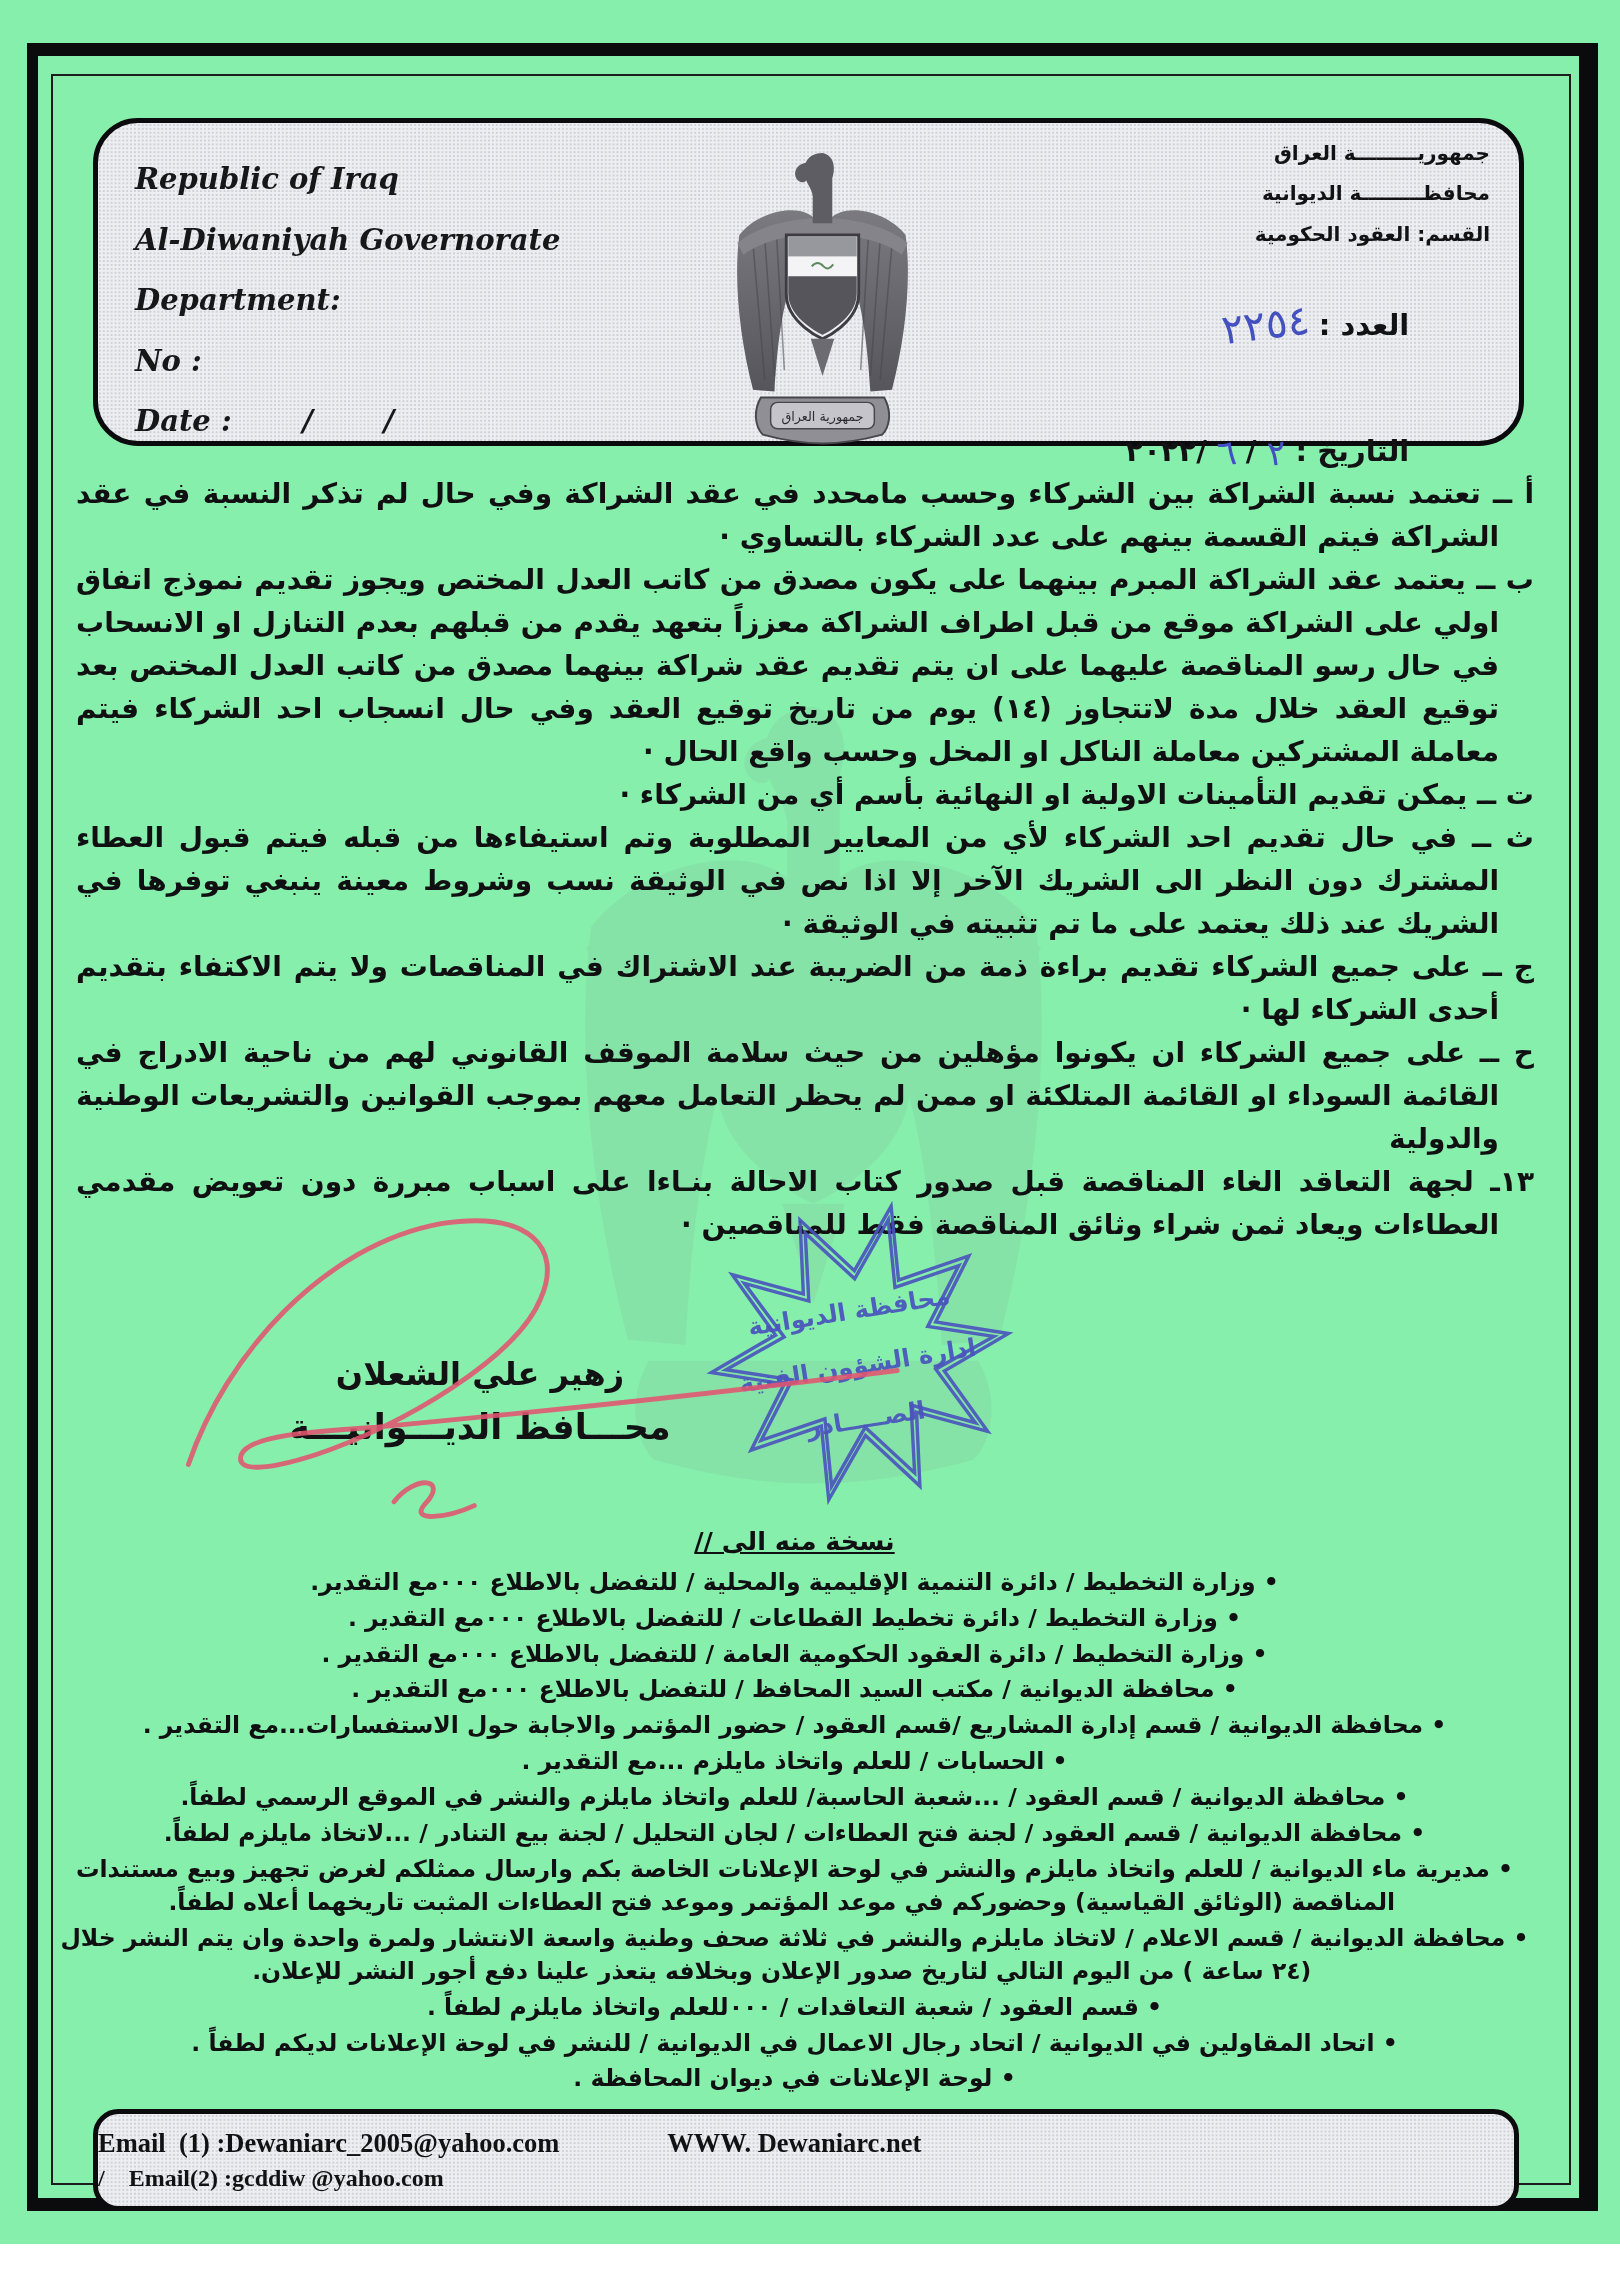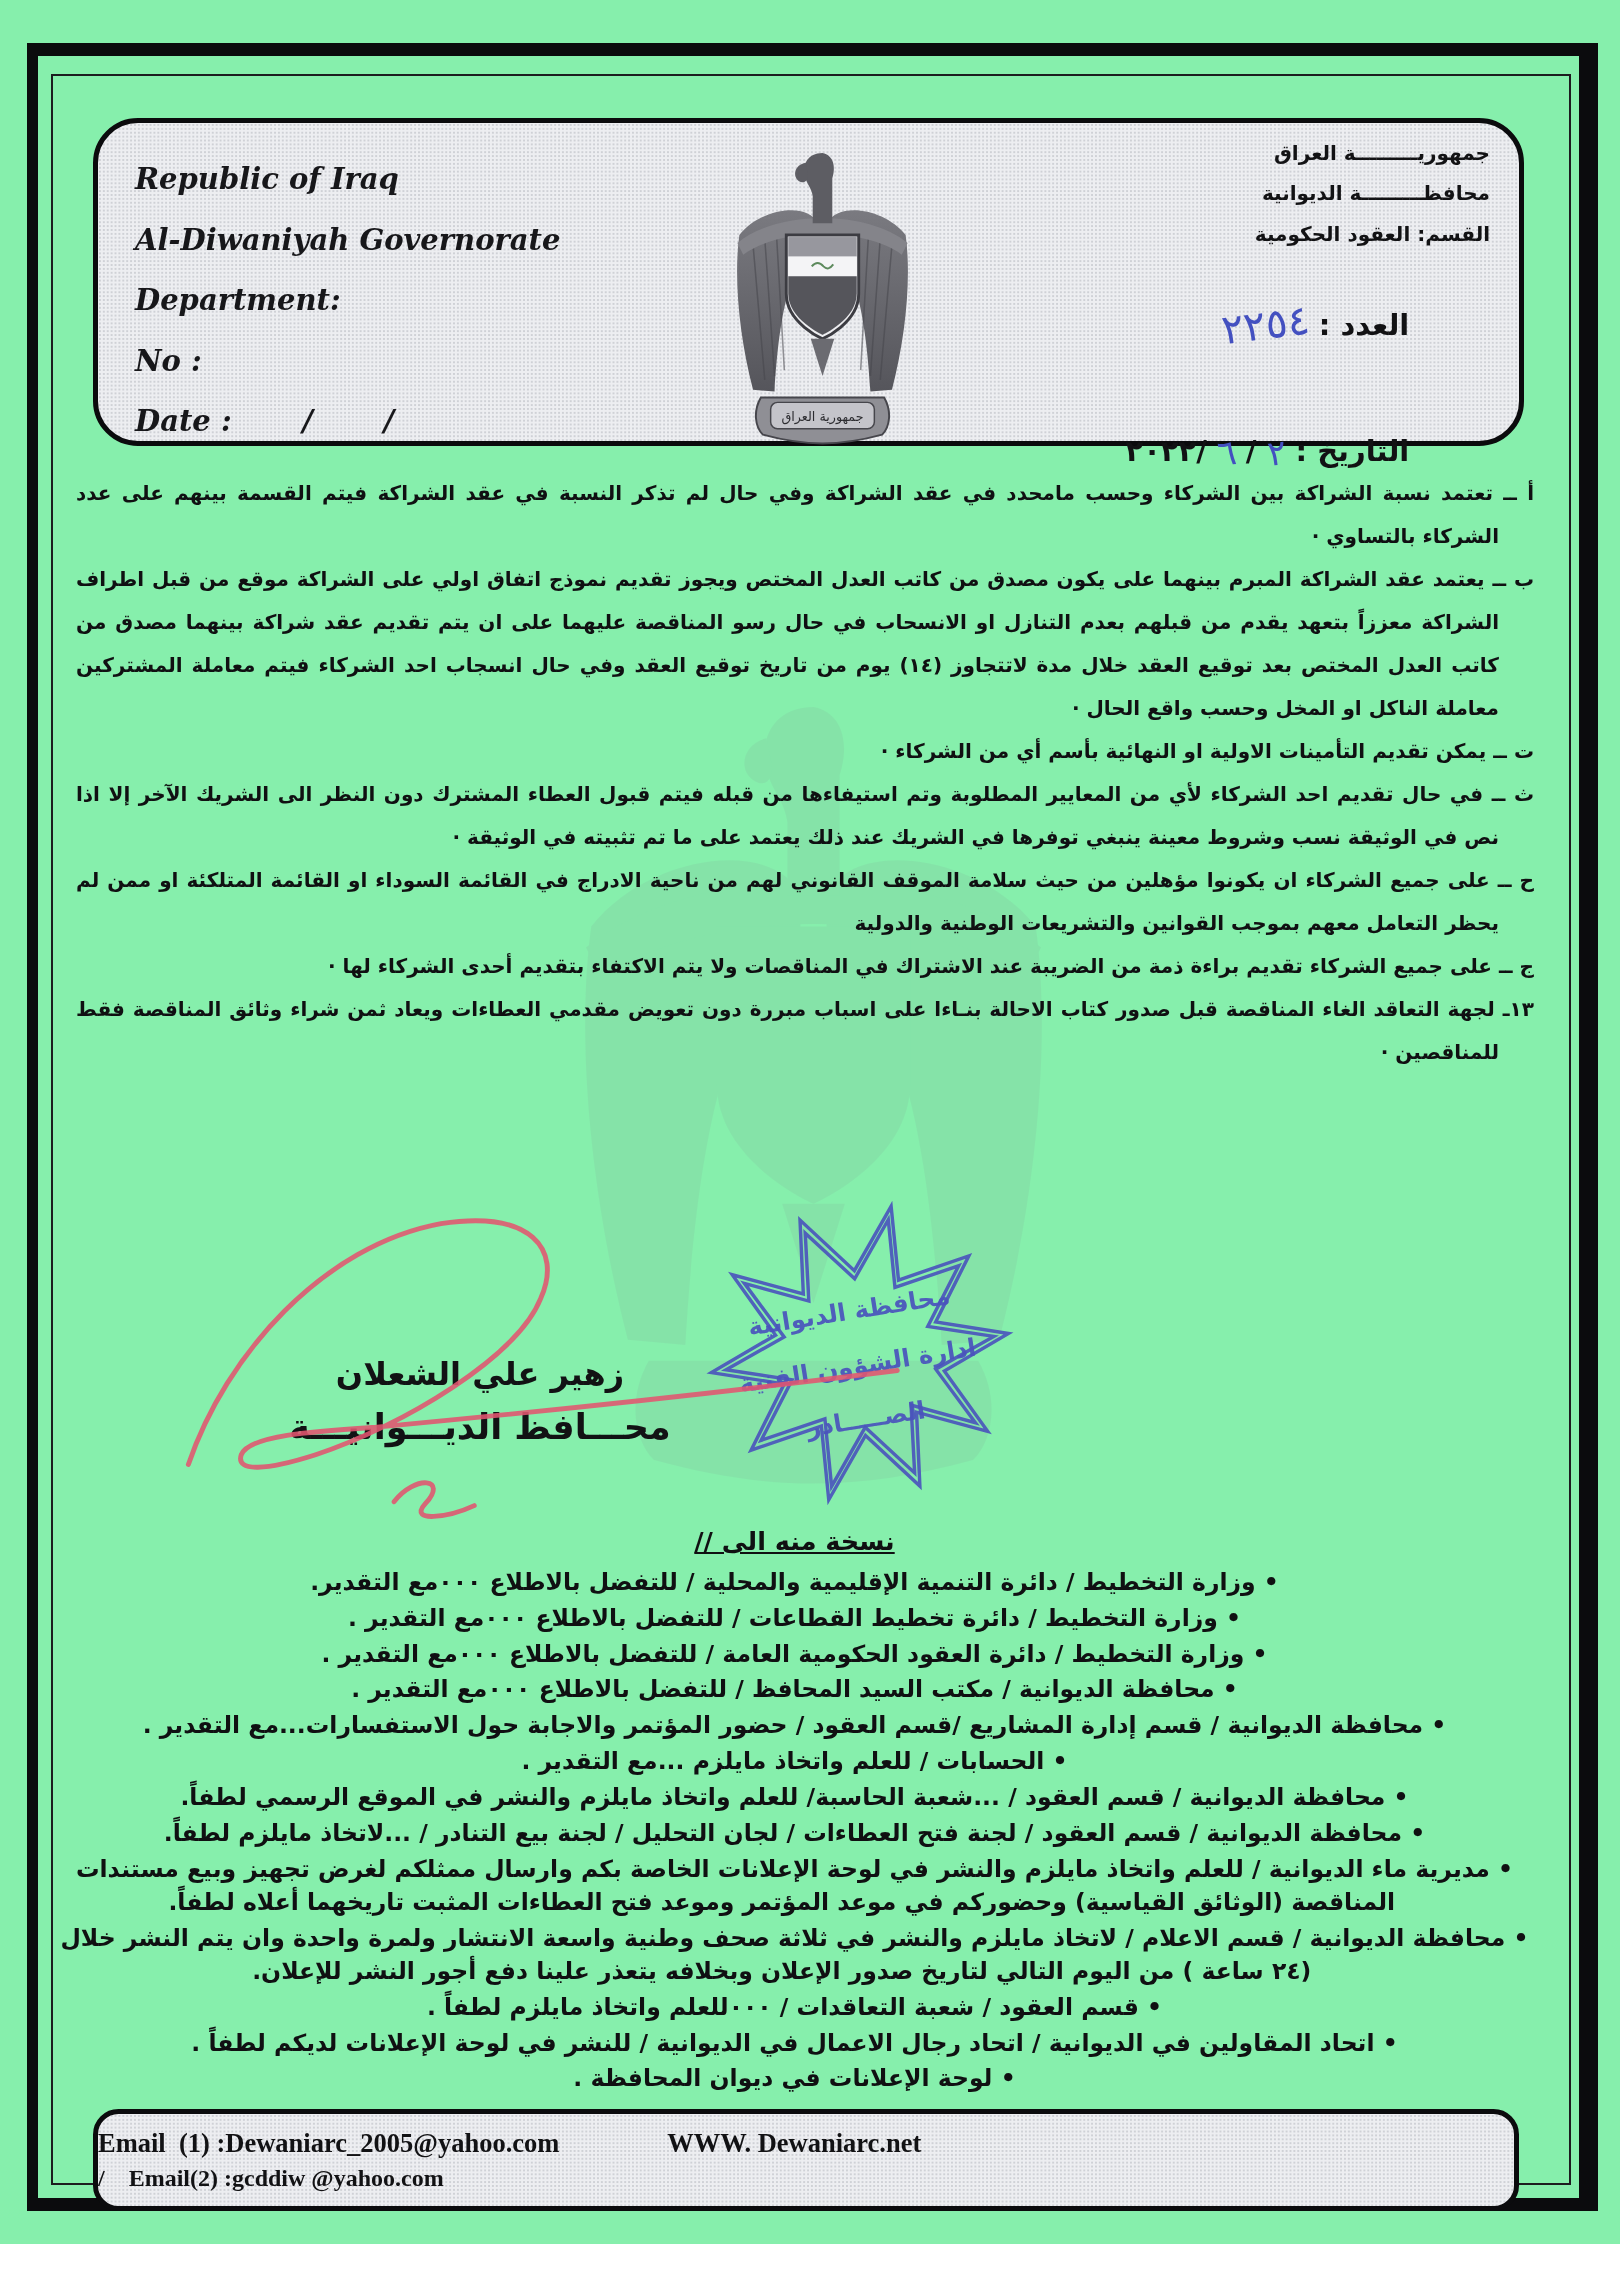--- a/index.html
+++ b/index.html
@@ -21,21 +21,21 @@
   .ar-block{position:absolute;right:29px;top:17.6px;text-align:right;direction:rtl;}
   .ar-line{font-weight:700;font-size:20px;color:#121214;margin-bottom:16.7px;white-space:pre;}
   .ar-line.small{font-size:29px;}
   .hand{display:inline-block;color:#4350c0;font-size:41px;font-weight:500;
         transform:rotate(-7deg) translateY(3.9px);letter-spacing:3.9px;}
   .hand.sm{font-size:35px;letter-spacing:1px;}
   
   .watermark{position:absolute;left:402px;top:686px;width:823px;height:863px;opacity:0.10;}
   
   .body-text{position:absolute;right:86px;left:76px;top:472px;direction:rtl;
-        text-align:justify;font-size:20px;font-weight:700;line-height:43px;color:#101012;}
+        text-align:justify;font-size:28px;font-weight:700;line-height:43px;color:#101012;}
   .body-text p{margin:0;padding-right:35px;text-indent:-35px;}
   
   .signature{position:absolute;left:235px;top:1355px;width:490px;text-align:center;direction:rtl;z-index:3;}
   .sig-name{font-size:32px;font-weight:700;color:#121214;}
   .sig-title{font-size:35px;font-weight:700;color:#121214;margin-top:13.7px;white-space:pre;}
   .scribble{position:absolute;left:147px;top:1208px;width:774px;height:328px;z-index:4;pointer-events:none;}
   
   .stamp{position:absolute;left:681px;top:1191px;width:353px;height:348px;z-index:2;}
   .stamp-star{position:absolute;inset:0;}
   .stamp-text{position:absolute;inset:0;display:flex;flex-direction:column;align-items:center;
@@ -129,22 +129,22 @@
       </div>
     </div>
   </div>
 
   <div class="body-text">
 
   <p>أ ــ تعتمد نسبة الشراكة بين الشركاء وحسب مامحدد في عقد الشراكة وفي حال لم تذكر النسبة في عقد الشراكة فيتم القسمة بينهم على عدد الشركاء بالتساوي ·</p>
       <p>ب ــ يعتمد عقد الشراكة المبرم بينهما على يكون مصدق من كاتب العدل المختص ويجوز تقديم نموذج اتفاق اولي على الشراكة موقع من قبل اطراف الشراكة معززاً بتعهد يقدم من قبلهم بعدم التنازل او الانسحاب في حال رسو المناقصة عليهما على ان يتم تقديم عقد شراكة بينهما مصدق من كاتب العدل المختص بعد توقيع العقد خلال مدة لاتتجاوز (١٤) يوم من تاريخ توقيع العقد وفي حال انسجاب احد الشركاء فيتم معاملة المشتركين معاملة الناكل او المخل وحسب واقع الحال ·</p>
       <p>ت ــ يمكن تقديم التأمينات الاولية او النهائية بأسم أي من الشركاء ·</p>
       <p>ث ــ في حال تقديم احد الشركاء لأي من المعايير المطلوبة وتم استيفاءها من قبله فيتم قبول العطاء المشترك دون النظر الى الشريك الآخر إلا اذا نص في الوثيقة نسب وشروط معينة ينبغي توفرها في الشريك عند ذلك يعتمد على ما تم تثبيته في الوثيقة ·</p>
+      <p>ج ــ على جميع الشركاء تقديم براءة ذمة من الضريبة عند الاشتراك في المناقصات ولا يتم الاكتفاء بتقديم أحدى الشركاء لها ·</p>
       <p>ح ــ على جميع الشركاء ان يكونوا مؤهلين من حيث سلامة الموقف القانوني لهم من ناحية الادراج في القائمة السوداء او القائمة المتلكئة او ممن لم يحظر التعامل معهم بموجب القوانين والتشريعات الوطنية والدولية</p>
-      <p>ج ــ على جميع الشركاء تقديم براءة ذمة من الضريبة عند الاشتراك في المناقصات ولا يتم الاكتفاء بتقديم أحدى الشركاء لها ·</p>
       <p>١٣ـ لجهة التعاقد الغاء المناقصة قبل صدور كتاب الاحالة بنـاءا على اسباب مبررة دون تعويض مقدمي العطاءات ويعاد ثمن شراء  وثائق المناقصة فقط للمناقصين ·</p>
     </div>
 
   <div class="stamp">
     <svg class="stamp-star" viewBox="0 0 360 355">
       <g transform="rotate(12 180 177)" fill="none" stroke="#4a53bd" stroke-width="3.5" opacity="0.9">
         <polygon points="180,12 203,84 268,45 249,118 324,114 268,165 324,216 249,212 268,285 203,246 180,318 157,246 92,285 111,212 36,216 92,165 36,114 111,118 92,45 157,84"></polygon>
         <polygon points="180,26 201,92 260,57 242,124 310,120 259,165 310,210 242,206 260,273 201,238 180,304 159,238 100,273 118,206 50,210 101,165 50,120 118,124 100,57 159,92"></polygon>
       </g>
     </svg>

